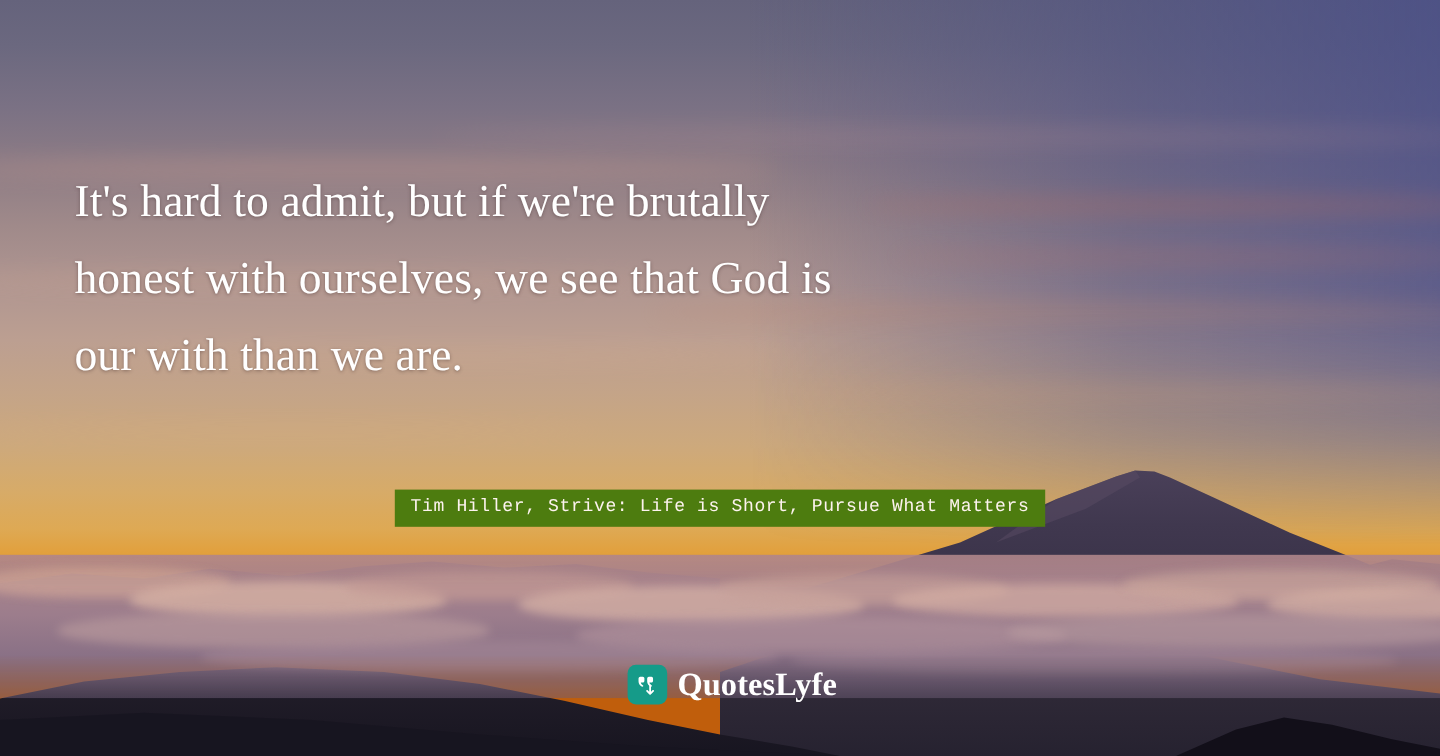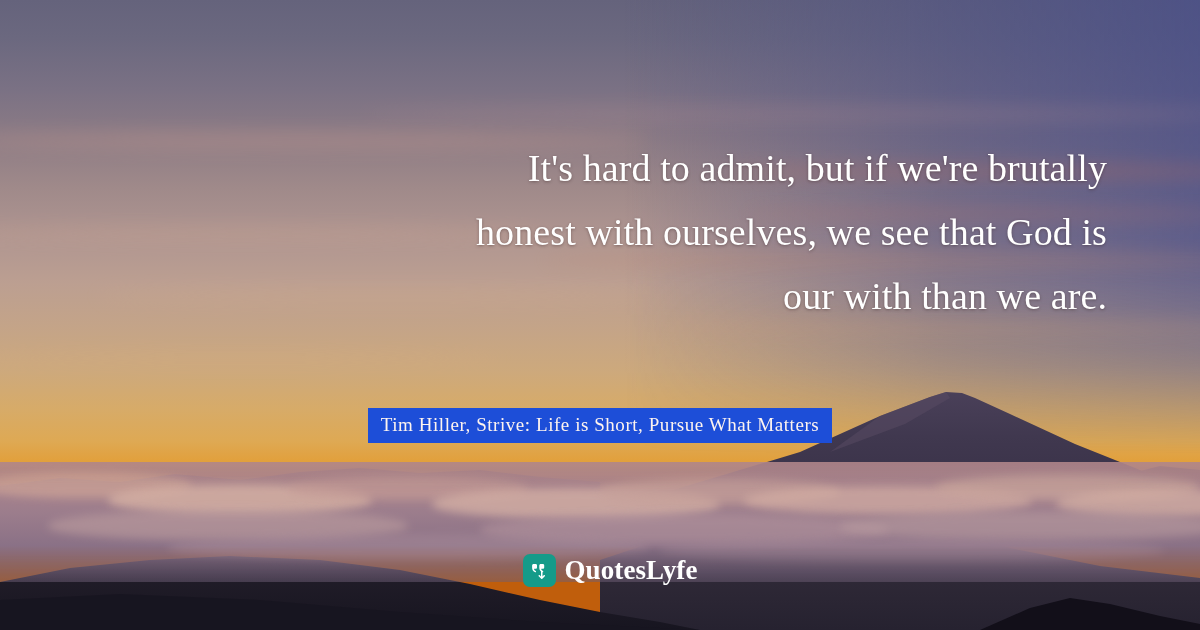--- a/index.html
+++ b/index.html
@@ -74,48 +74,48 @@
   .puff {
     position:absolute;
     border-radius:50% 50% 45% 45%;
     filter:blur(4px);
   }
 
   
   .quote-block {
     position:absolute;
     left:0; right:0; top:136px;
-    text-align:right;
-    padding:0 93px;
+    text-align:left;
+    padding:0 62px;
   }
   .quote-line {
     color:#ffffff;
     font-size:38px;
     line-height:64px;
     font-weight:400;
     letter-spacing:.1px;
     text-shadow:0 1px 3px rgba(60,40,40,.45);
     white-space:nowrap;
     font-stretch:condensed;
   }
 
   
   .attrib-wrap {
     position:absolute; left:0; right:0; top:408px;
     display:flex; justify-content:center;
   }
   .attrib {
-    background:#1d4ed8;
+    background:#4d7c0f;
     color:#fdf3ef;
-    font-size:19px;
+    font-size:15px;
     line-height:1;
     padding:7px 13px 9px;
     letter-spacing:.55px;
     white-space:nowrap;
-    font-family:Liberation Serif, serif;
+    font-family:Liberation Mono, monospace;
   }
 
   
   .logo {
     position:absolute;
     left:0; right:0; top:554px;
     display:flex; align-items:center; justify-content:center; gap:9px;margin-left:20px;
   }
   .logo-mark {
     width:33px; height:33px;

